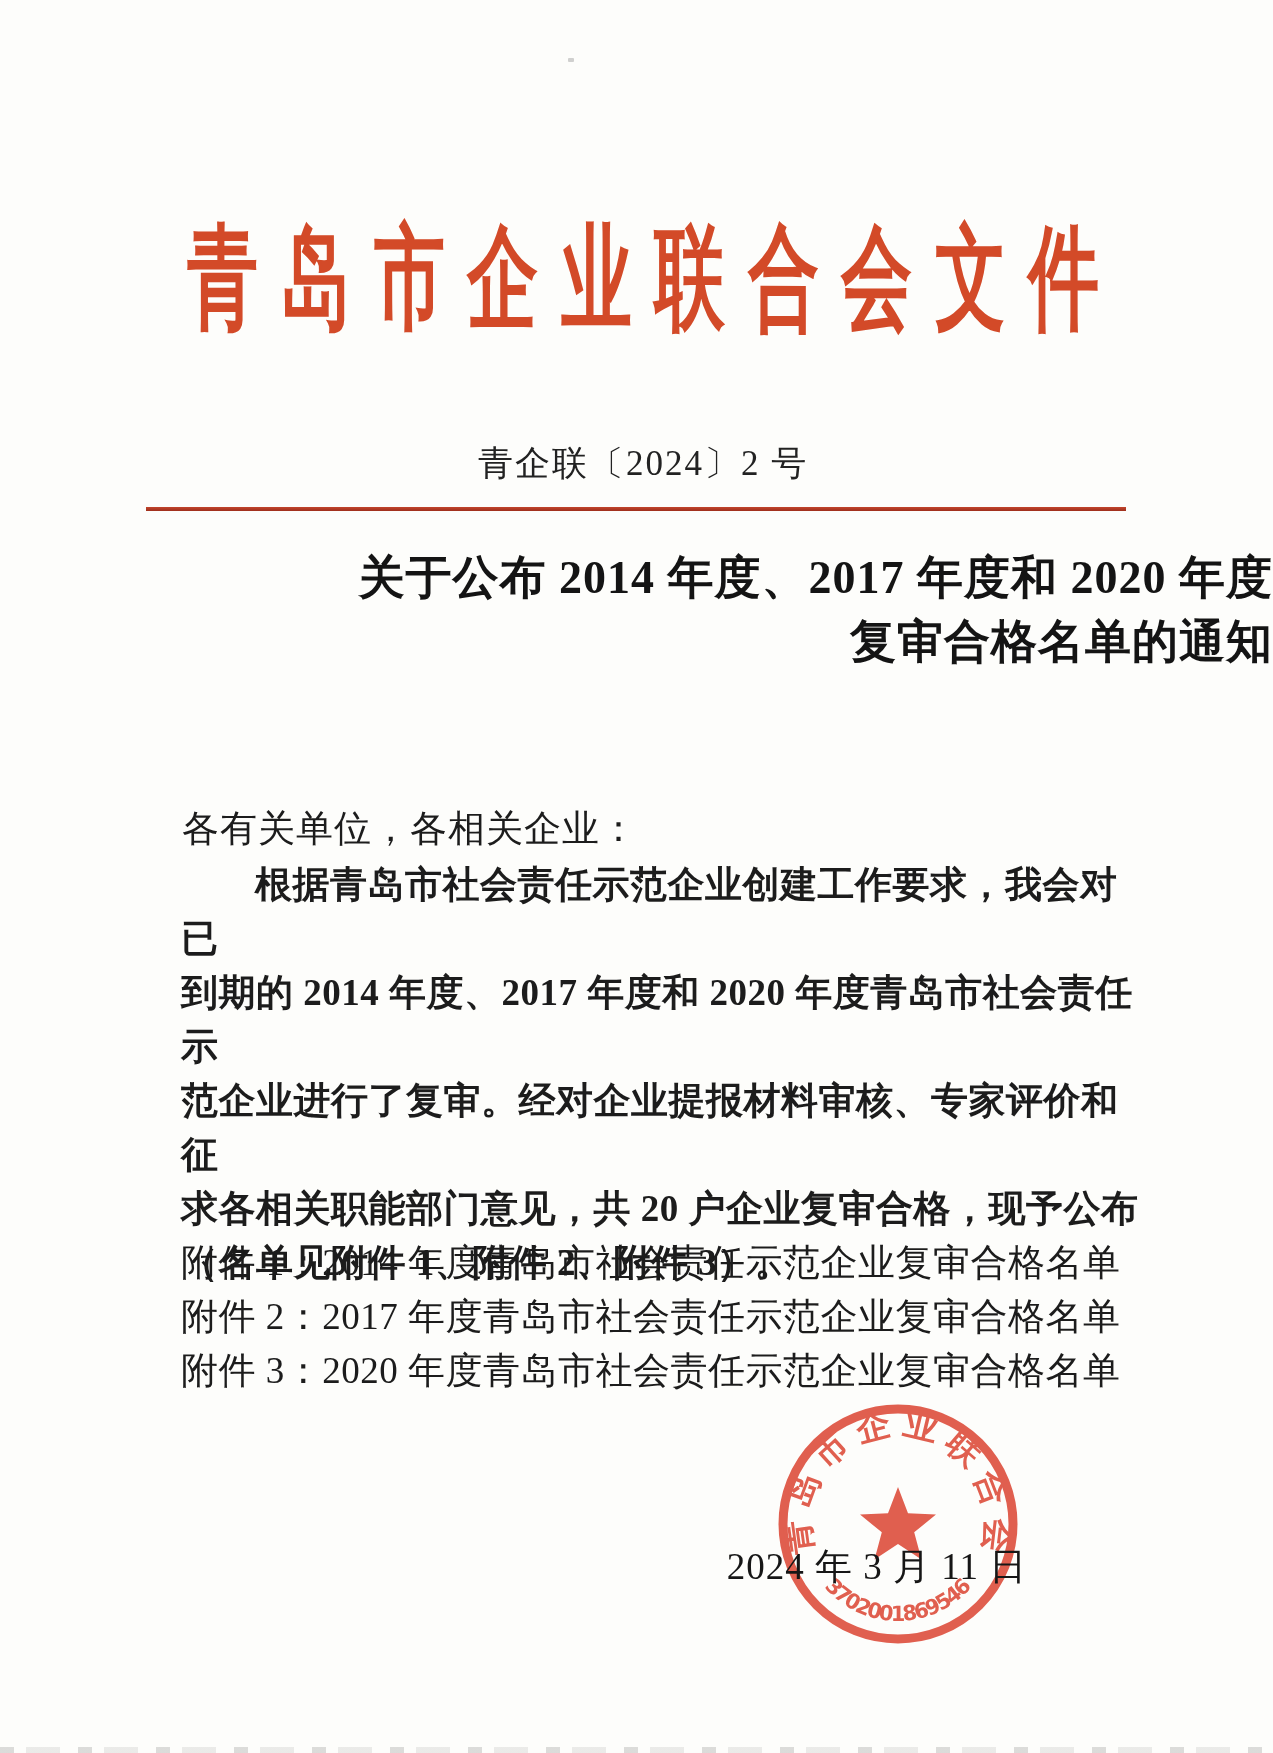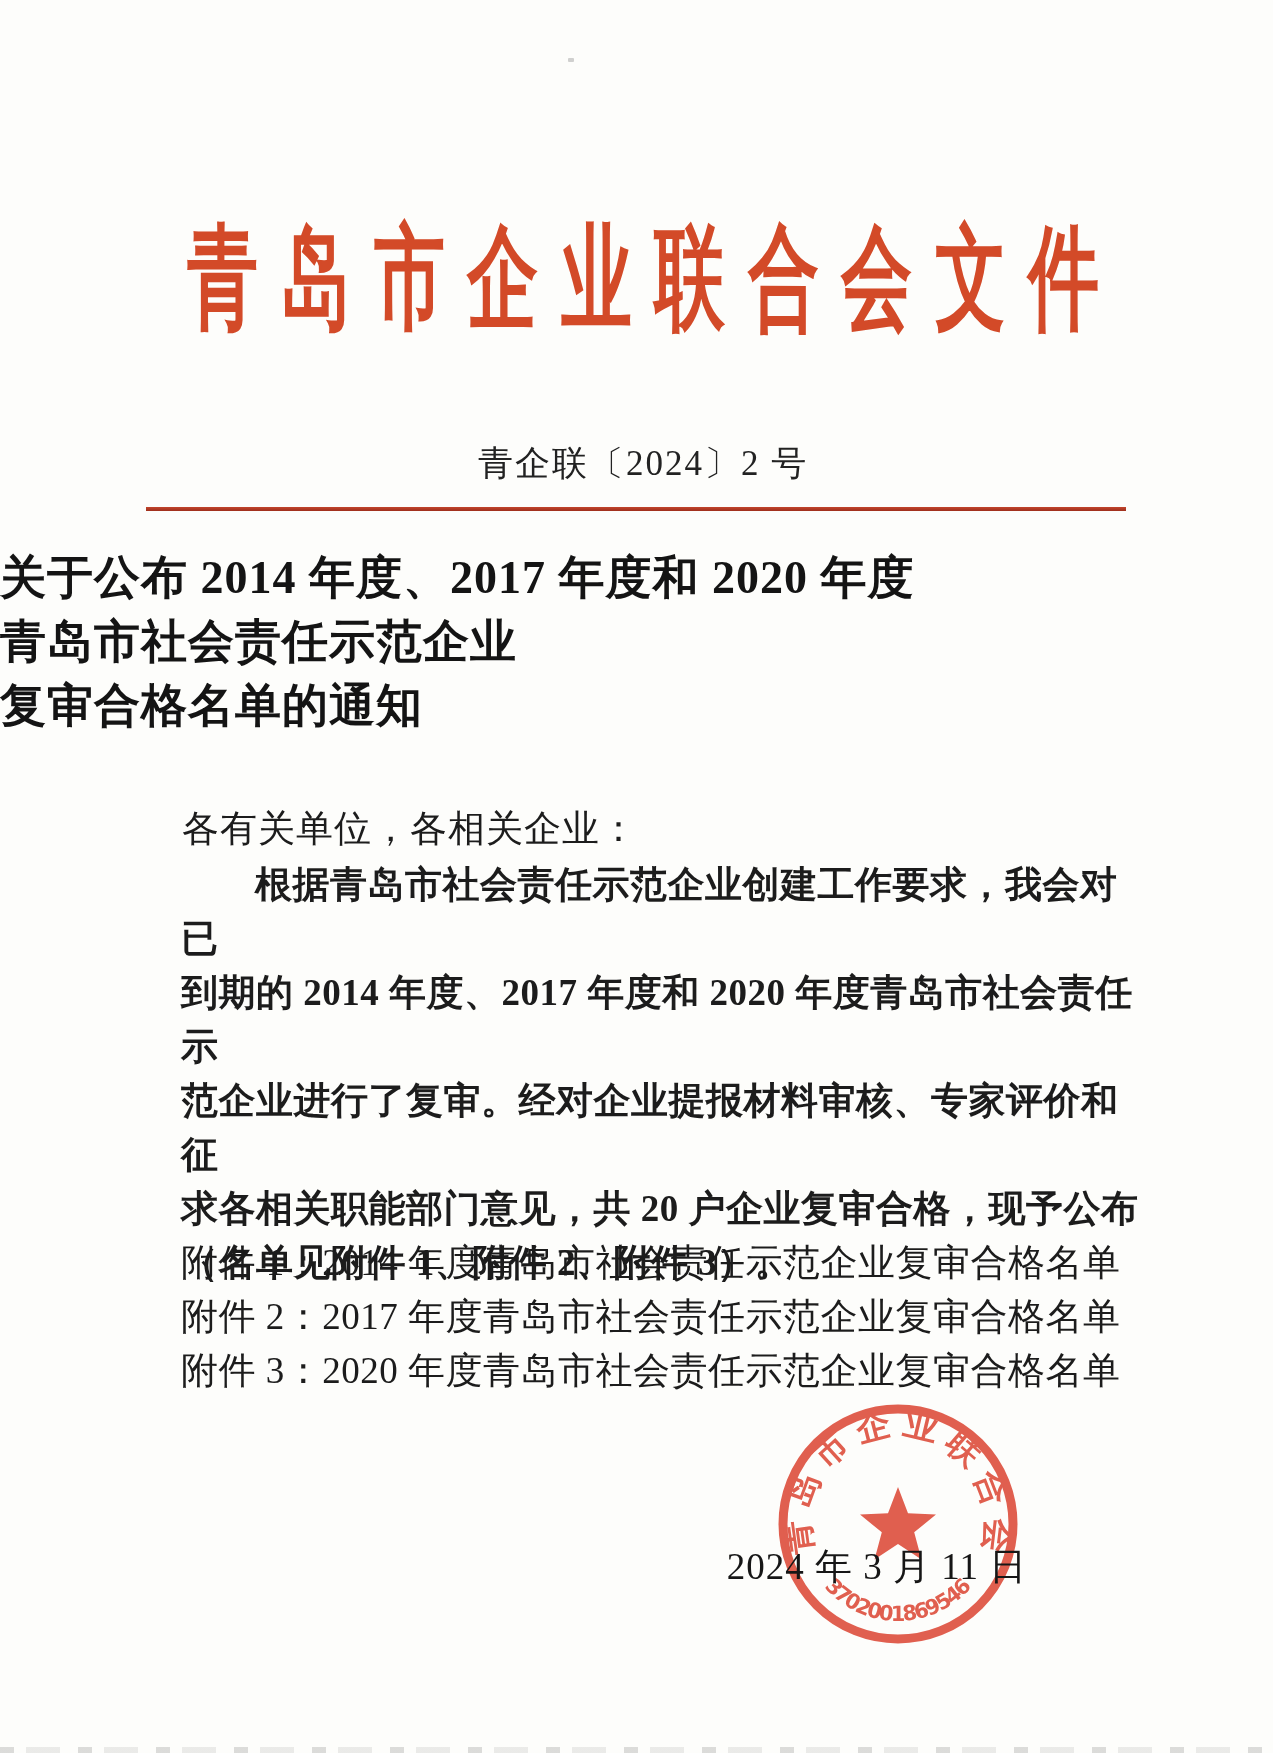--- a/index.html
+++ b/index.html
@@ -41,21 +41,21 @@
 
   .red-divider {
     position:absolute; top:507px; left:146px;
     width:980px; height:4px;
     background:linear-gradient(#c2452c,#9e2f1c);
   }
 
   
   .notice-title {
     position:absolute; top:546px; left:0; right:0;
-    text-align:left;
+    text-align:right;
     font-weight:700;
     font-size:46px; line-height:64px;
     color:#141414;
     letter-spacing:1px;
   }
 
   
   .salutation {
     position:absolute; top:804px; left:182px;
     font-size:37px;
@@ -125,21 +125,20 @@
       <span>文</span>
       <span>件</span>
     </div>
 
   <div class="doc-number">青企联〔2024〕2 号</div>
 
   <div class="red-divider"></div>
 
   <div class="notice-title">
     <div>关于公布 2014 年度、2017 年度和 2020 年度</div>
-    <div>青岛市社会责任示范企业</div>
     <div>复审合格名单的通知</div>
   </div>
 
   <div class="salutation">各有关单位，各相关企业：</div>
 
   <div class="doc-body">
     <div class="body-line">根据青岛市社会责任示范企业创建工作要求，我会对已</div>
     <div class="body-line">到期的 2014 年度、2017 年度和 2020 年度青岛市社会责任示</div>
     <div class="body-line">范企业进行了复审。经对企业提报材料审核、专家评价和征</div>
     <div class="body-line">求各相关职能部门意见，共 20 户企业复审合格，现予公布</div>

